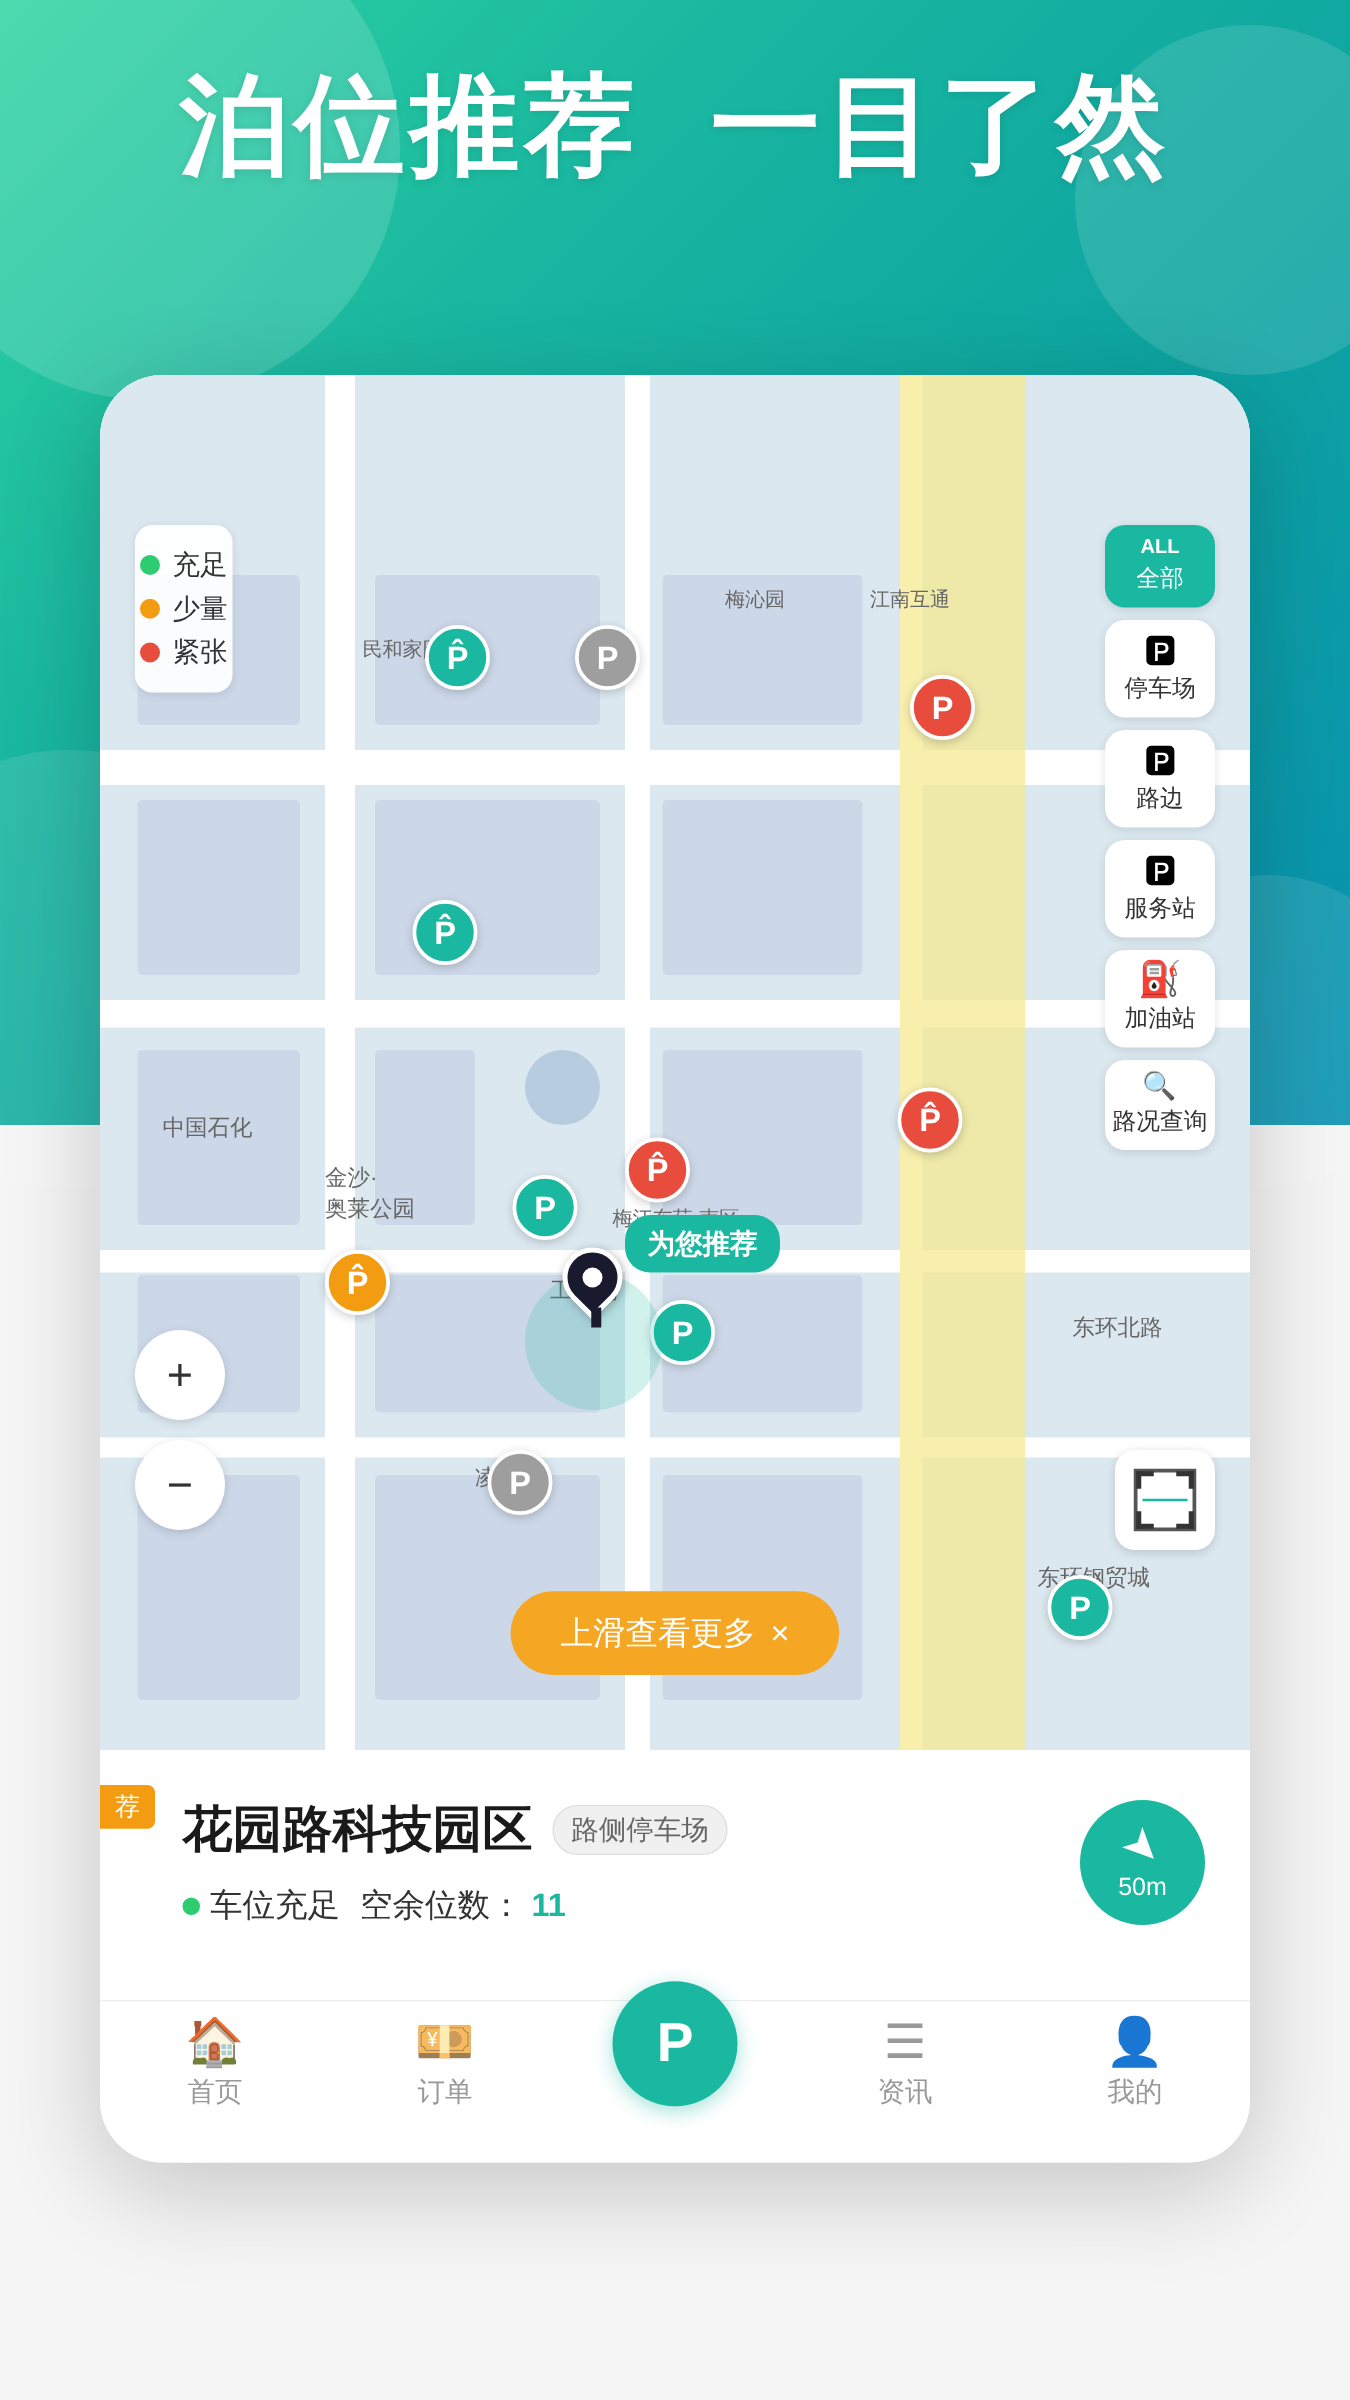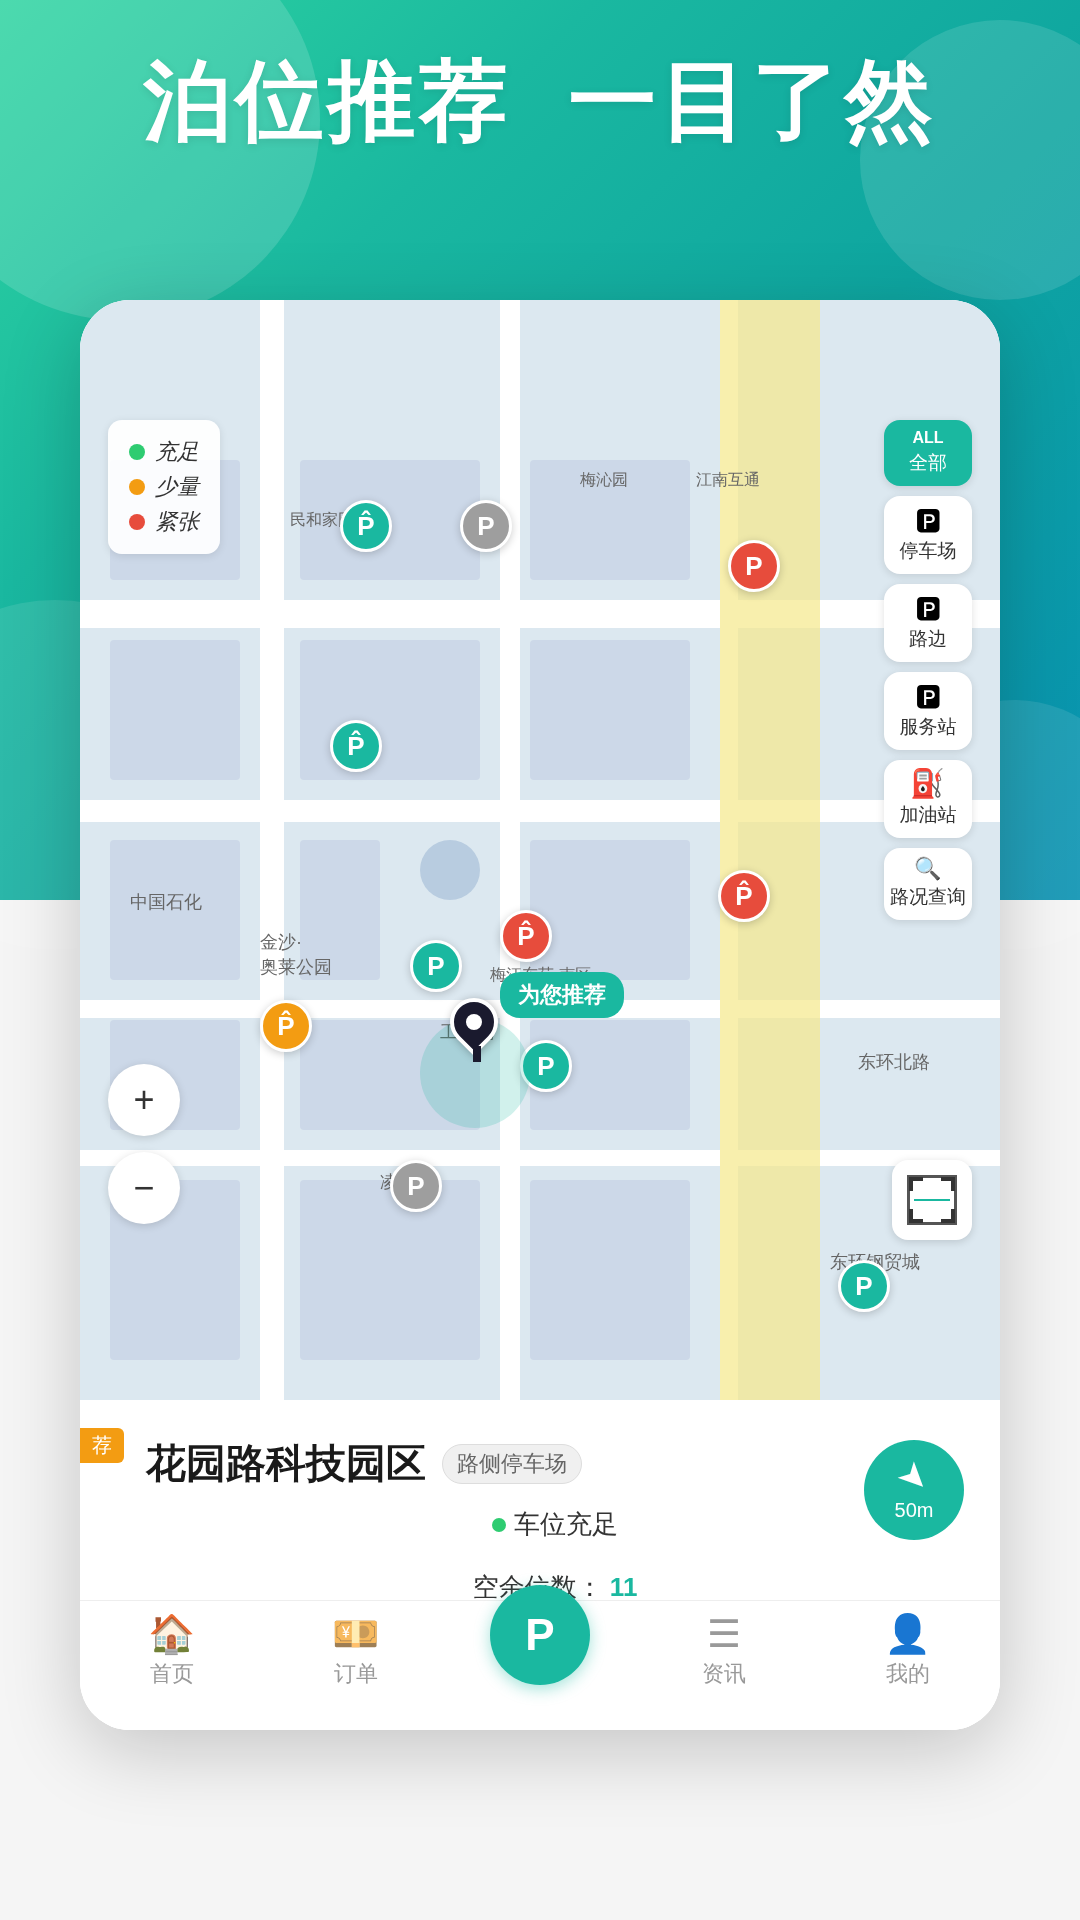--- a/index.html
+++ b/index.html
@@ -271,24 +271,23 @@
     .panel-btn.active .panel-btn-label {
       color: white;
     }
 
     
     .map-legend {
       position: absolute;
       top: 120px; left: 28px;
       background: rgba(255,255,255,0.92);
       border-radius: 14px;
-      padding: 14px 21px;
+      padding: 14px 4px;
       z-index: 10;
       box-shadow: 0 2px 8px rgba(0,0,0,0.1);
-      font-style: italic;
     }
     .legend-item {
       display: flex;
       align-items: center;
       gap: 10px;
       font-size: 22px;
       color: #333;
       line-height: 1.6;
     }
     .legend-dot {
@@ -391,24 +390,23 @@
       color: #666;
       font-size: 22px;
       padding: 4px 14px;
       border-radius: 20px;
       border: 1px solid #ddd;
     }
 
     .card-info-row {
       display: flex;
       align-items: center;
-      gap: 28px;
+      gap: 16px;
       margin-top: 16px;
       margin-left: 30px;
-      flex-direction: column;
     }
     .card-status {
       display: flex;
       align-items: center;
       gap: 8px;
       font-size: 26px;
       color: #333;
     }
     .status-dot {
       width: 14px; height: 14px;
@@ -616,20 +614,24 @@
     <div class="scan-btn">
       <div style="position:relative;width:50px;height:50px;border:3px solid #555;">
         <div style="position:absolute;top:-1px;left:-1px;width:14px;height:14px;border-top:4px solid #333;border-left:4px solid #333;"></div>
         <div style="position:absolute;top:-1px;right:-1px;width:14px;height:14px;border-top:4px solid #333;border-right:4px solid #333;"></div>
         <div style="position:absolute;bottom:-1px;left:-1px;width:14px;height:14px;border-bottom:4px solid #333;border-left:4px solid #333;"></div>
         <div style="position:absolute;bottom:-1px;right:-1px;width:14px;height:14px;border-bottom:4px solid #333;border-right:4px solid #333;"></div>
         <div style="position:absolute;top:50%;left:4px;right:4px;height:2px;background:#1ab8a0;transform:translateY(-50%);"></div>
       </div>
     </div>
 
+    <div class="slide-more-btn">
+      <span>上滑查看更多</span>
+      <span>×</span>
+    </div>
   </div>
 
 
   <div class="map-legend">
     <div class="legend-item">
       <div class="legend-dot dot-green"></div>
       <span>充足</span>
     </div>
     <div class="legend-item">
       <div class="legend-dot dot-yellow"></div>

